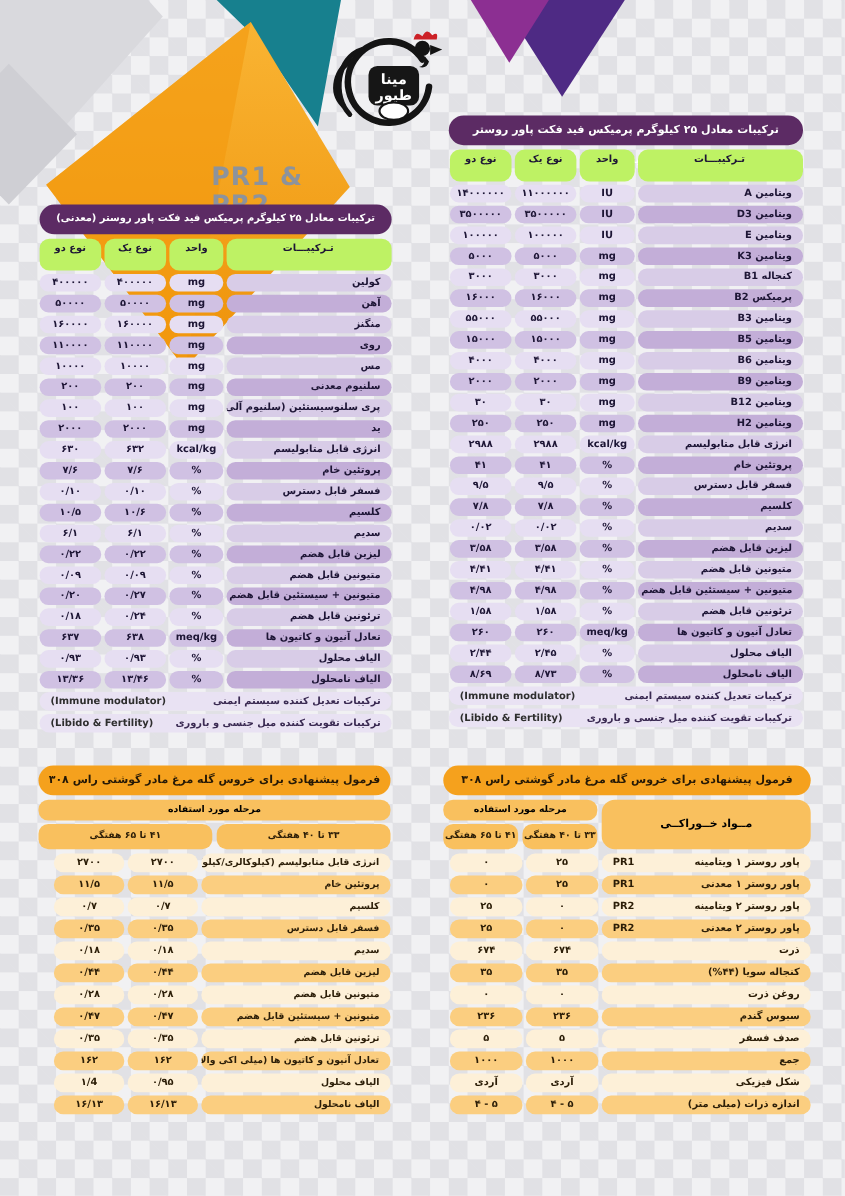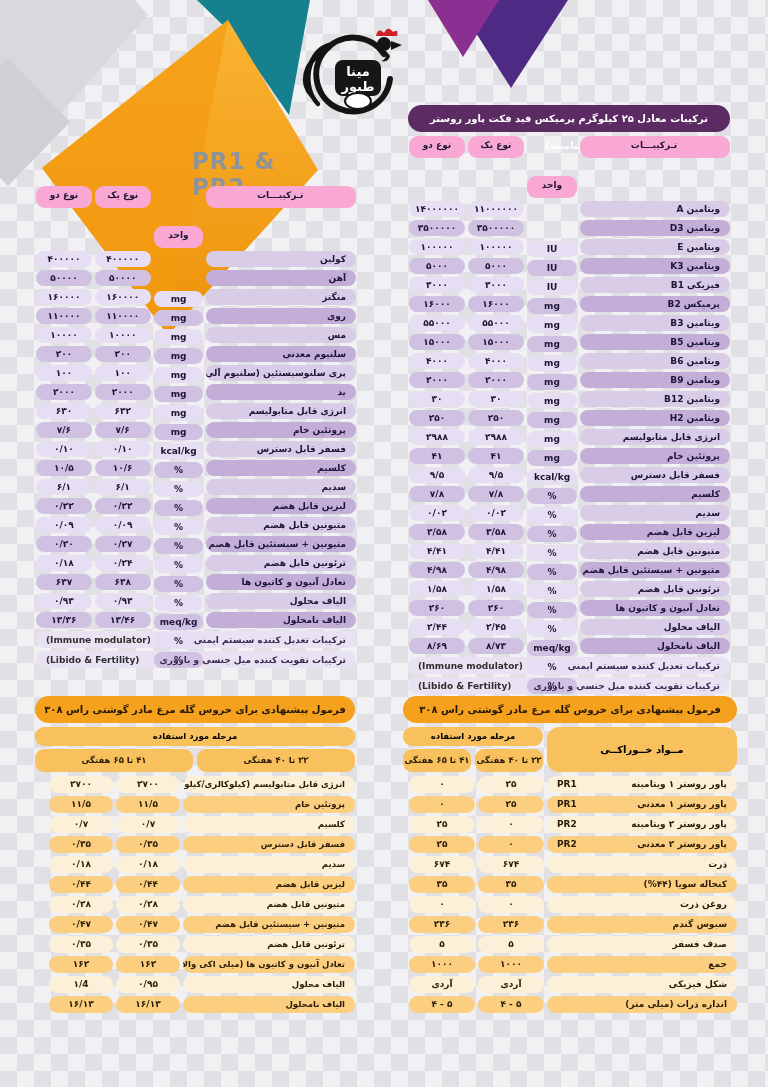--- a/index.html
+++ b/index.html
@@ -20,28 +20,28 @@
     color:#8d939c;letter-spacing:1px;}
   #logo{left:296px;top:24px;width:110px;height:100px;}
   #logo text{font-family:"DejaVu Sans",sans-serif;font-weight:bold;}
   
   .tbl{direction:rtl;}
   .title-pill{height:27px;line-height:27px;border-radius:14px;text-align:center;
     font-weight:bold;margin-bottom:4px;}
   .purple .title-pill{background:#5c2b64;color:#fff;font-size:10px;}
   .orange .title-pill{background:#f5a11d;color:#241806;font-size:10px;text-align:center;}
   .chead{display:flex;gap:3px;margin-bottom:3px;}
-  .chead .cell{background:#f9a8d4;color:#fff;font-size:9px;height:22px;line-height:18px;}
+  .chead .cell{background:#bef264;color:#fff;font-size:9px;height:29px;line-height:18px;}
   .trow{display:flex;gap:3px;height:16px;margin-bottom:3px;}
   .cell{height:16px;line-height:16px;border-radius:9px;text-align:center;
     font-weight:bold;font-size:9px;overflow:hidden;white-space:nowrap;}
   .lbl{text-align:right;padding:0 10px 0 8px;}
   
   .purple .lbl{width:132px;}
-  .purple .unit{width:50px;margin-top:40px;}
+  .purple .unit{width:50px;}
   .purple .v{width:56px;}
   .purple .cell{color:#1d1535;}
   .purple .trow:nth-child(odd)  .lbl{background:#d8cce7;}
   .purple .trow:nth-child(even) .lbl{background:#c3aed8;}
   .purple .trow:nth-child(odd)  .unit,.purple .trow:nth-child(odd)  .v{background:#e6def2;}
   .purple .trow:nth-child(even) .unit,.purple .trow:nth-child(even) .v{background:#d0c1e3;}
   .footer-pill{display:flex;justify-content:space-between;align-items:center;
     background:#e9e2f3;border-radius:9px;height:17px;margin-bottom:3px;
     padding:0 10px;font-size:9px;font-weight:bold;color:#3a2a52;}
   .footer-pill .en{direction:ltr;color:#2e2e2e;}
@@ -141,21 +141,21 @@
   </div>
 
   <div class="trow">
     <div class="cell lbl">ویتامین K3</div>
     <div class="cell unit">mg</div>
     <div class="cell v">۵۰۰۰</div>
     <div class="cell v">۵۰۰۰</div>
   </div>
 
   <div class="trow">
-    <div class="cell lbl">فیزیکی B1</div>
+    <div class="cell lbl">کنجاله B1</div>
     <div class="cell unit">mg</div>
     <div class="cell v">۳۰۰۰</div>
     <div class="cell v">۳۰۰۰</div>
   </div>
 
   <div class="trow">
     <div class="cell lbl">پرمیکس B2</div>
     <div class="cell unit">mg</div>
     <div class="cell v">۱۶۰۰۰</div>
     <div class="cell v">۱۶۰۰۰</div>
@@ -294,20 +294,21 @@
   </div>
 
   <div class="footer-pill">
     <span>ترکیبات تقویت کننده میل جنسی و باروری</span>
     <span class="en">(Libido &amp; Fertility)</span>
   </div>
 </div>
 </div>
 
 <div id="mineral-table" class="abs tbl purple">
+  <div class="title-pill">ترکیبات معادل ۲۵ کیلوگرم پرمیکس فید فکت پاور روستر (معدنی)</div>
   <div class="chead">
     <div class="cell lbl" style="text-align:center">تـرکیبـــات</div>
     <div class="cell unit">واحد</div>
     <div class="cell v">نوع یک</div>
     <div class="cell v">نوع دو</div>
   </div>
   <div id="min-rows">
   <div class="trow">
     <div class="cell lbl">کولین</div>
     <div class="cell unit">mg</div>

